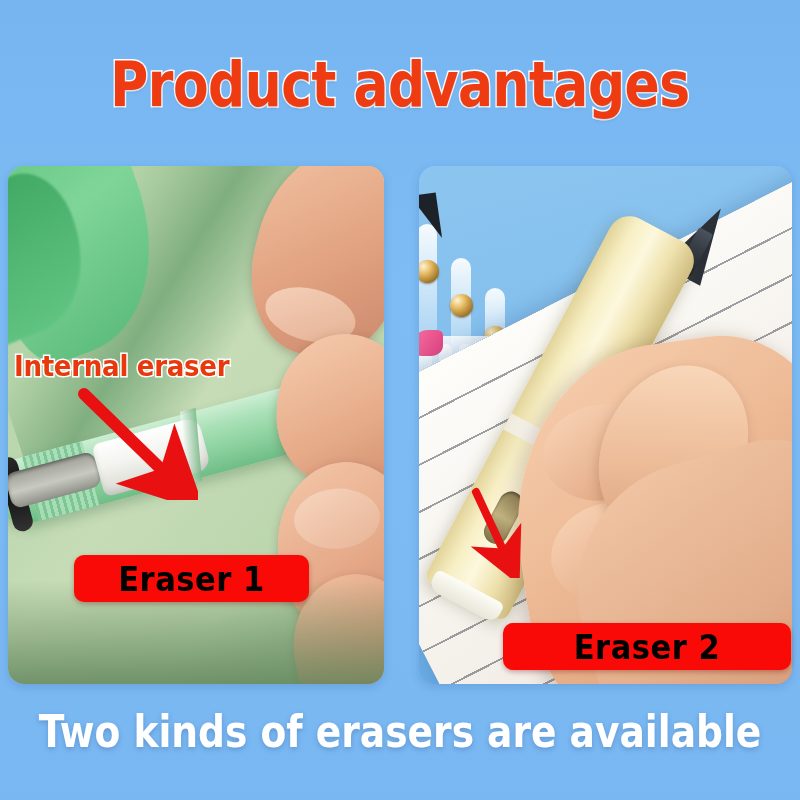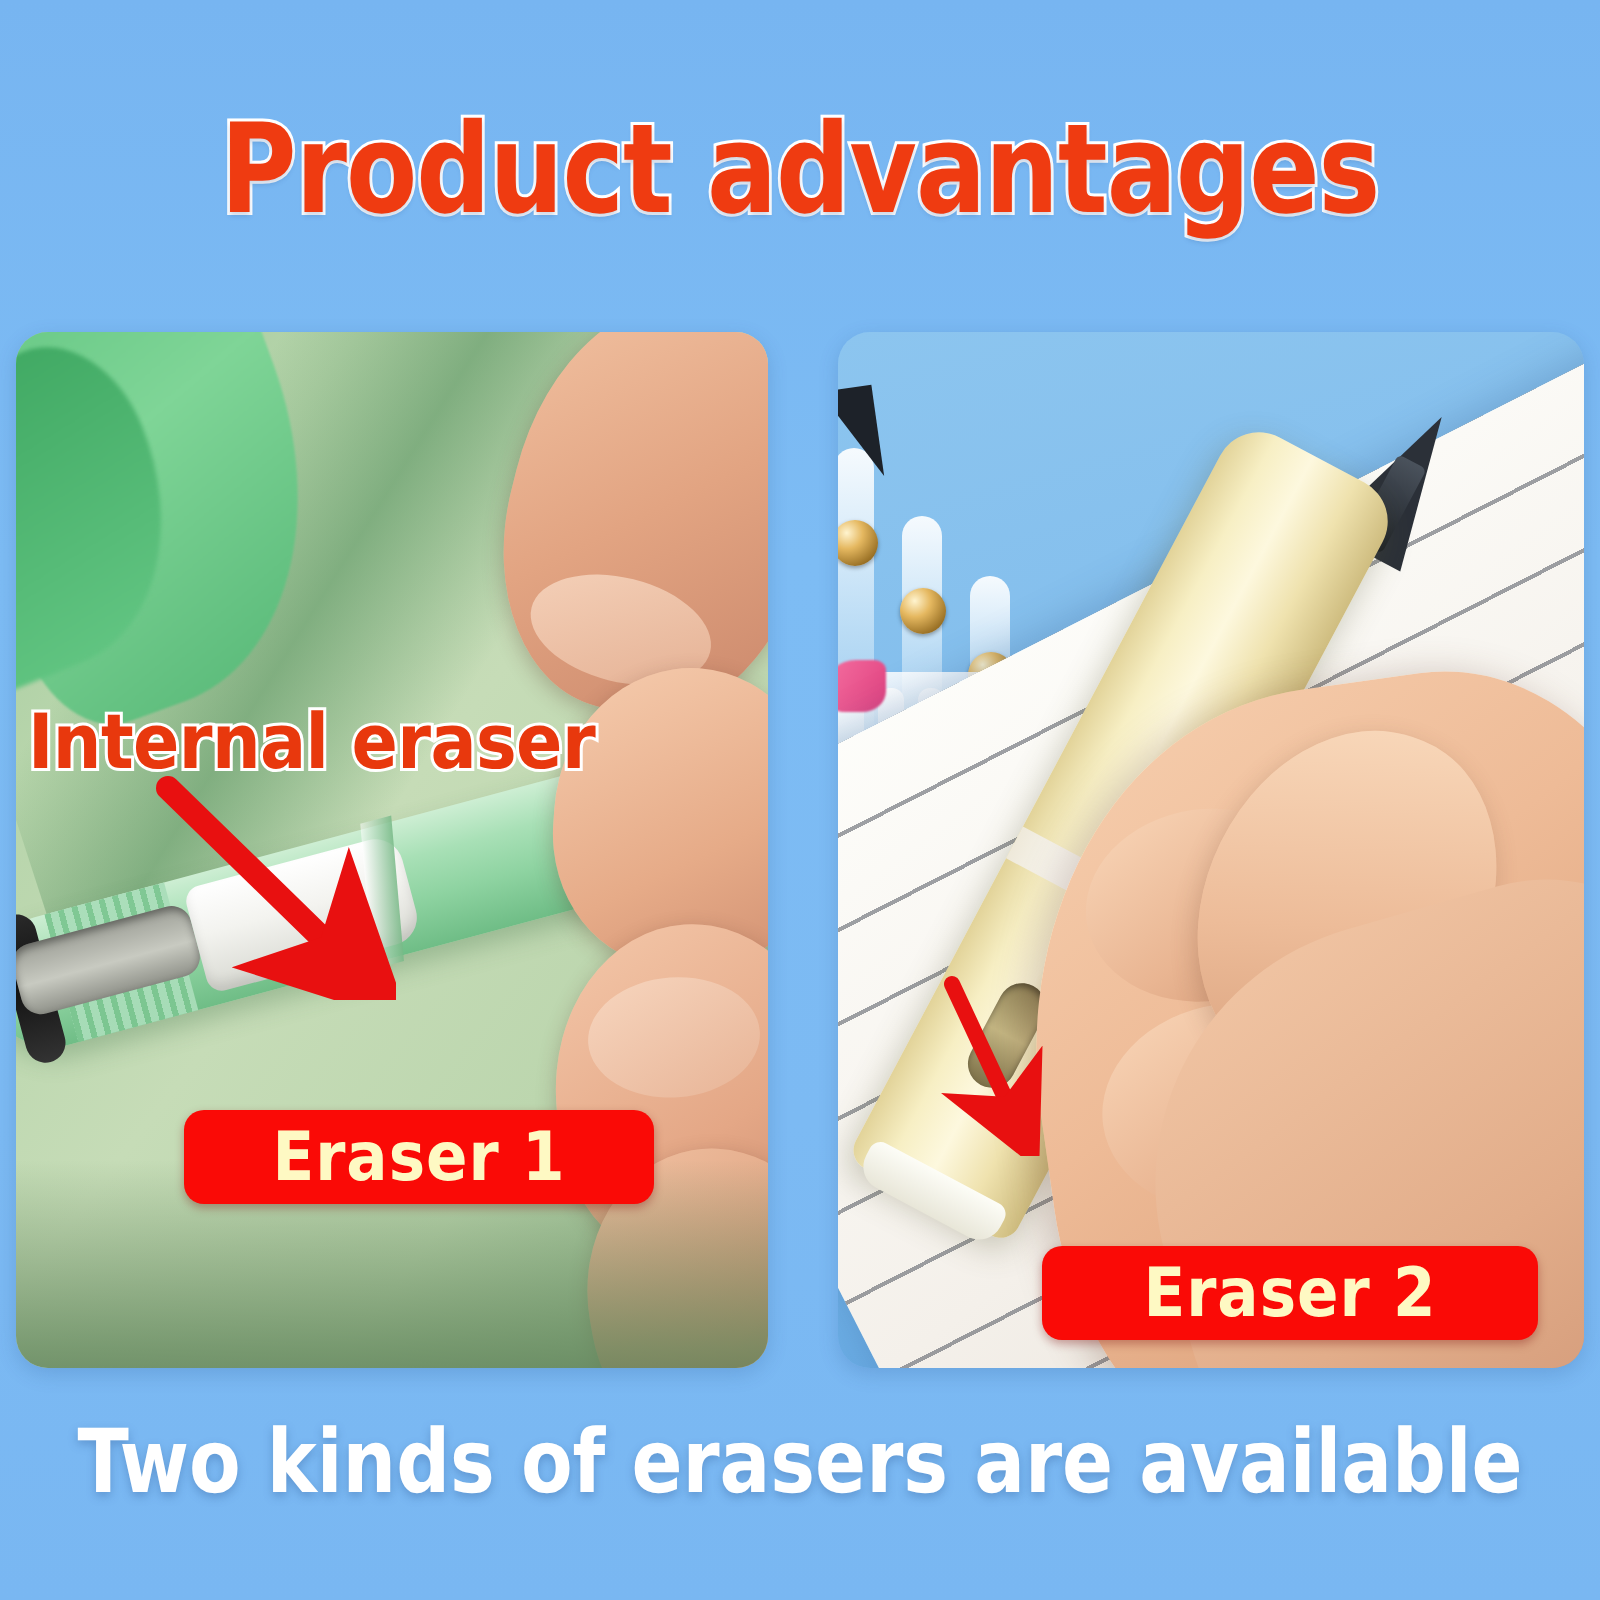--- a/index.html
+++ b/index.html
@@ -332,21 +332,21 @@
     right: -90px; bottom: -70px;
     width: 300px; height: 300px;
     background: linear-gradient(160deg, #f2c7a6 0%, #e2ad8a 55%, #cb9070 100%);
     border-radius: 44% 30% 26% 40%;
     transform: rotate(-16deg);
   }
 
   
   .anno-label {
     position: absolute;
-    font-size: 38px;
+    font-size: 29px;
     font-weight: bold;
     color: #e8380d;
     font-family: "DejaVu Sans Condensed", "Liberation Sans Narrow", "Liberation Sans", sans-serif;
     -webkit-text-stroke: 3px #ffffff;
     paint-order: stroke fill;
     white-space: nowrap;
     letter-spacing: -0.3px;
   }
   #label-internal { left: 14px;  top: 349px; }
   #label-external { left: 420px; top: 443px; }
@@ -354,35 +354,34 @@
   
   .arrow { position: absolute; }
   #arrow-left  { left: 78px;  top: 388px;  width: 120px; height: 112px; }
   #arrow-right { left: 470px; top: 486px;  width: 60px;  height: 92px; }
 
   
   .badge {
     position: absolute;
     background: #fa0a06;
     border-radius: 10px;
-    color: #fef9c3;
+    color: #000000;
     font-weight: bold;
     font-family: "DejaVu Sans Condensed", "Liberation Sans Narrow", "Liberation Sans", sans-serif;
     display: flex;
     align-items: center;
     justify-content: center;
     box-shadow: 0 2px 5px rgba(120,10,10,0.35);
     letter-spacing: 0.5px;
-    margin-left: 18px;
   }
   #badge-eraser1 {
     left: 74px; top: 555px; width: 235px; height: 47px; font-size: 34px;
   }
   #badge-eraser2 {
-    left: 503px; top: 623px; width: 248px; height: 47px; font-size: 34px;
+    left: 503px; top: 623px; width: 288px; height: 47px; font-size: 34px;
   }
 </style>
 </head>
 <body>
 
 <div id="poster">
 
   <div id="title">Product advantages</div>
 
   <div class="panel" id="panel-left">

